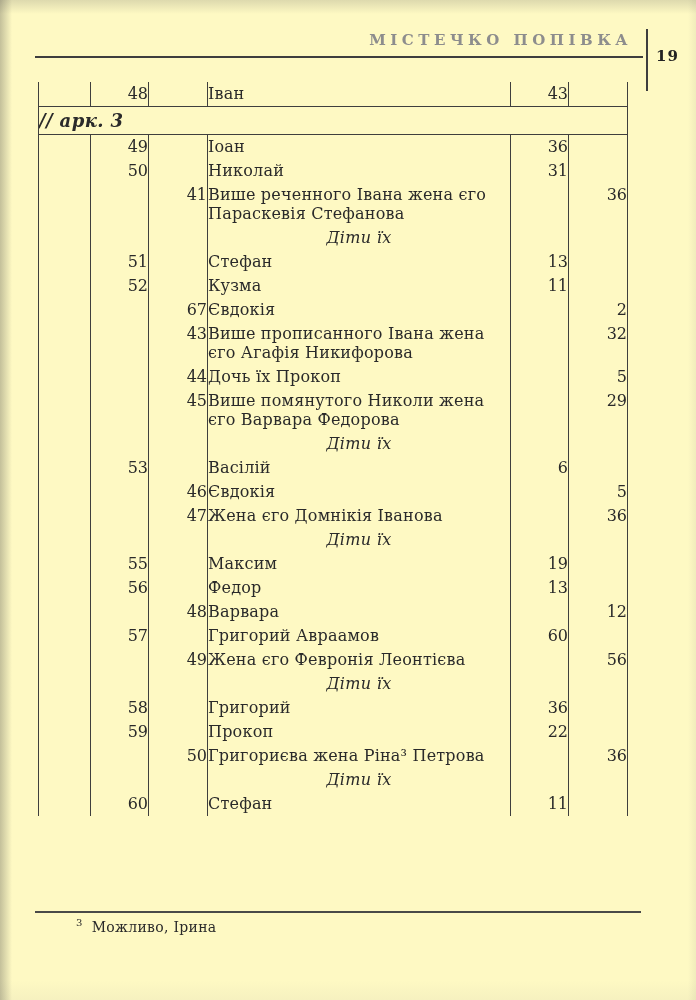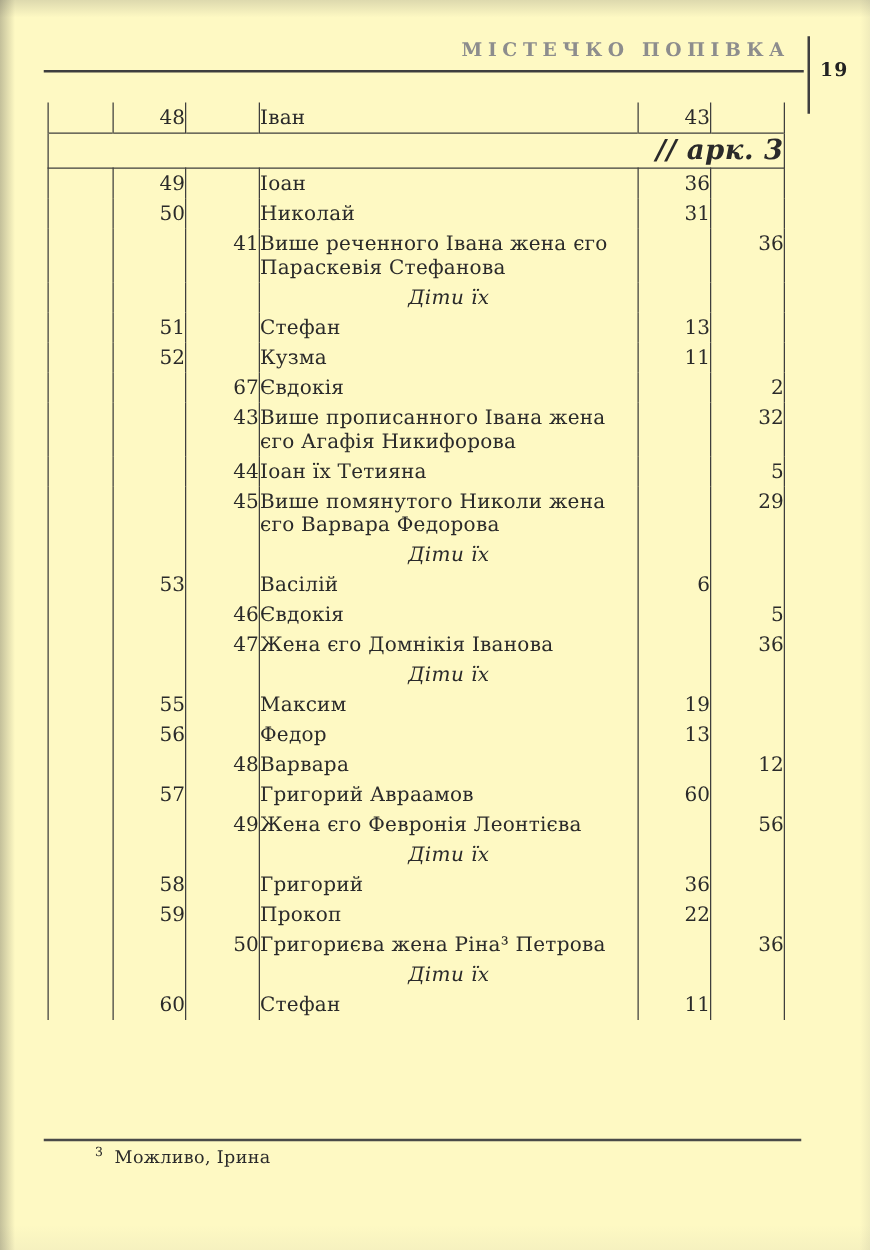--- a/index.html
+++ b/index.html
@@ -77,24 +77,24 @@
     overflow: hidden;
   }
   table.register td:last-child { border-right: 1.5px solid #3f3f3d; }
   td.num { text-align: right; padding-right: 13px; }
   td.name { padding-left: 8px; white-space: pre-line; letter-spacing: 0.2px; }
   td.head-cell { text-align: center; font-style: italic; letter-spacing: 0.3px; }
   tr.first-head td { padding-top: 0; padding-bottom: 1px; }
   tr.sheet td {
     border-top: 1.5px solid #3f3f3d;
     border-bottom: 1.5px solid #3f3f3d;
-    text-align: right;
+    text-align: left;
     font-weight: bold;
     font-style: italic;
-    font-size: 22px;
+    font-size: 18px;
     padding: 4px 0 4px 0;
     letter-spacing: 0.4px;
   }
   .footnote-rule {
     position: absolute;
     left: 35px;
     top: 911px;
     width: 606px;
     height: 1.5px;
     background: #4a4a48;
@@ -204,21 +204,21 @@
           <td class="num">43</td>
           <td class="name">Више прописанного Івана жена
 єго Агафія Никифорова</td>
           <td class="num"></td>
           <td class="num">32</td>
         </tr>
         <tr>
           <td></td>
           <td class="num"></td>
           <td class="num">44</td>
-          <td class="name">Іоан їх Тетияна</td>
+          <td class="name">Дочь їх Прокоп</td>
           <td class="num"></td>
           <td class="num">5</td>
         </tr>
         <tr>
           <td></td>
           <td class="num"></td>
           <td class="num">45</td>
           <td class="name">Више помянутого Николи жена
 єго Варвара Федорова</td>
           <td class="num"></td>

